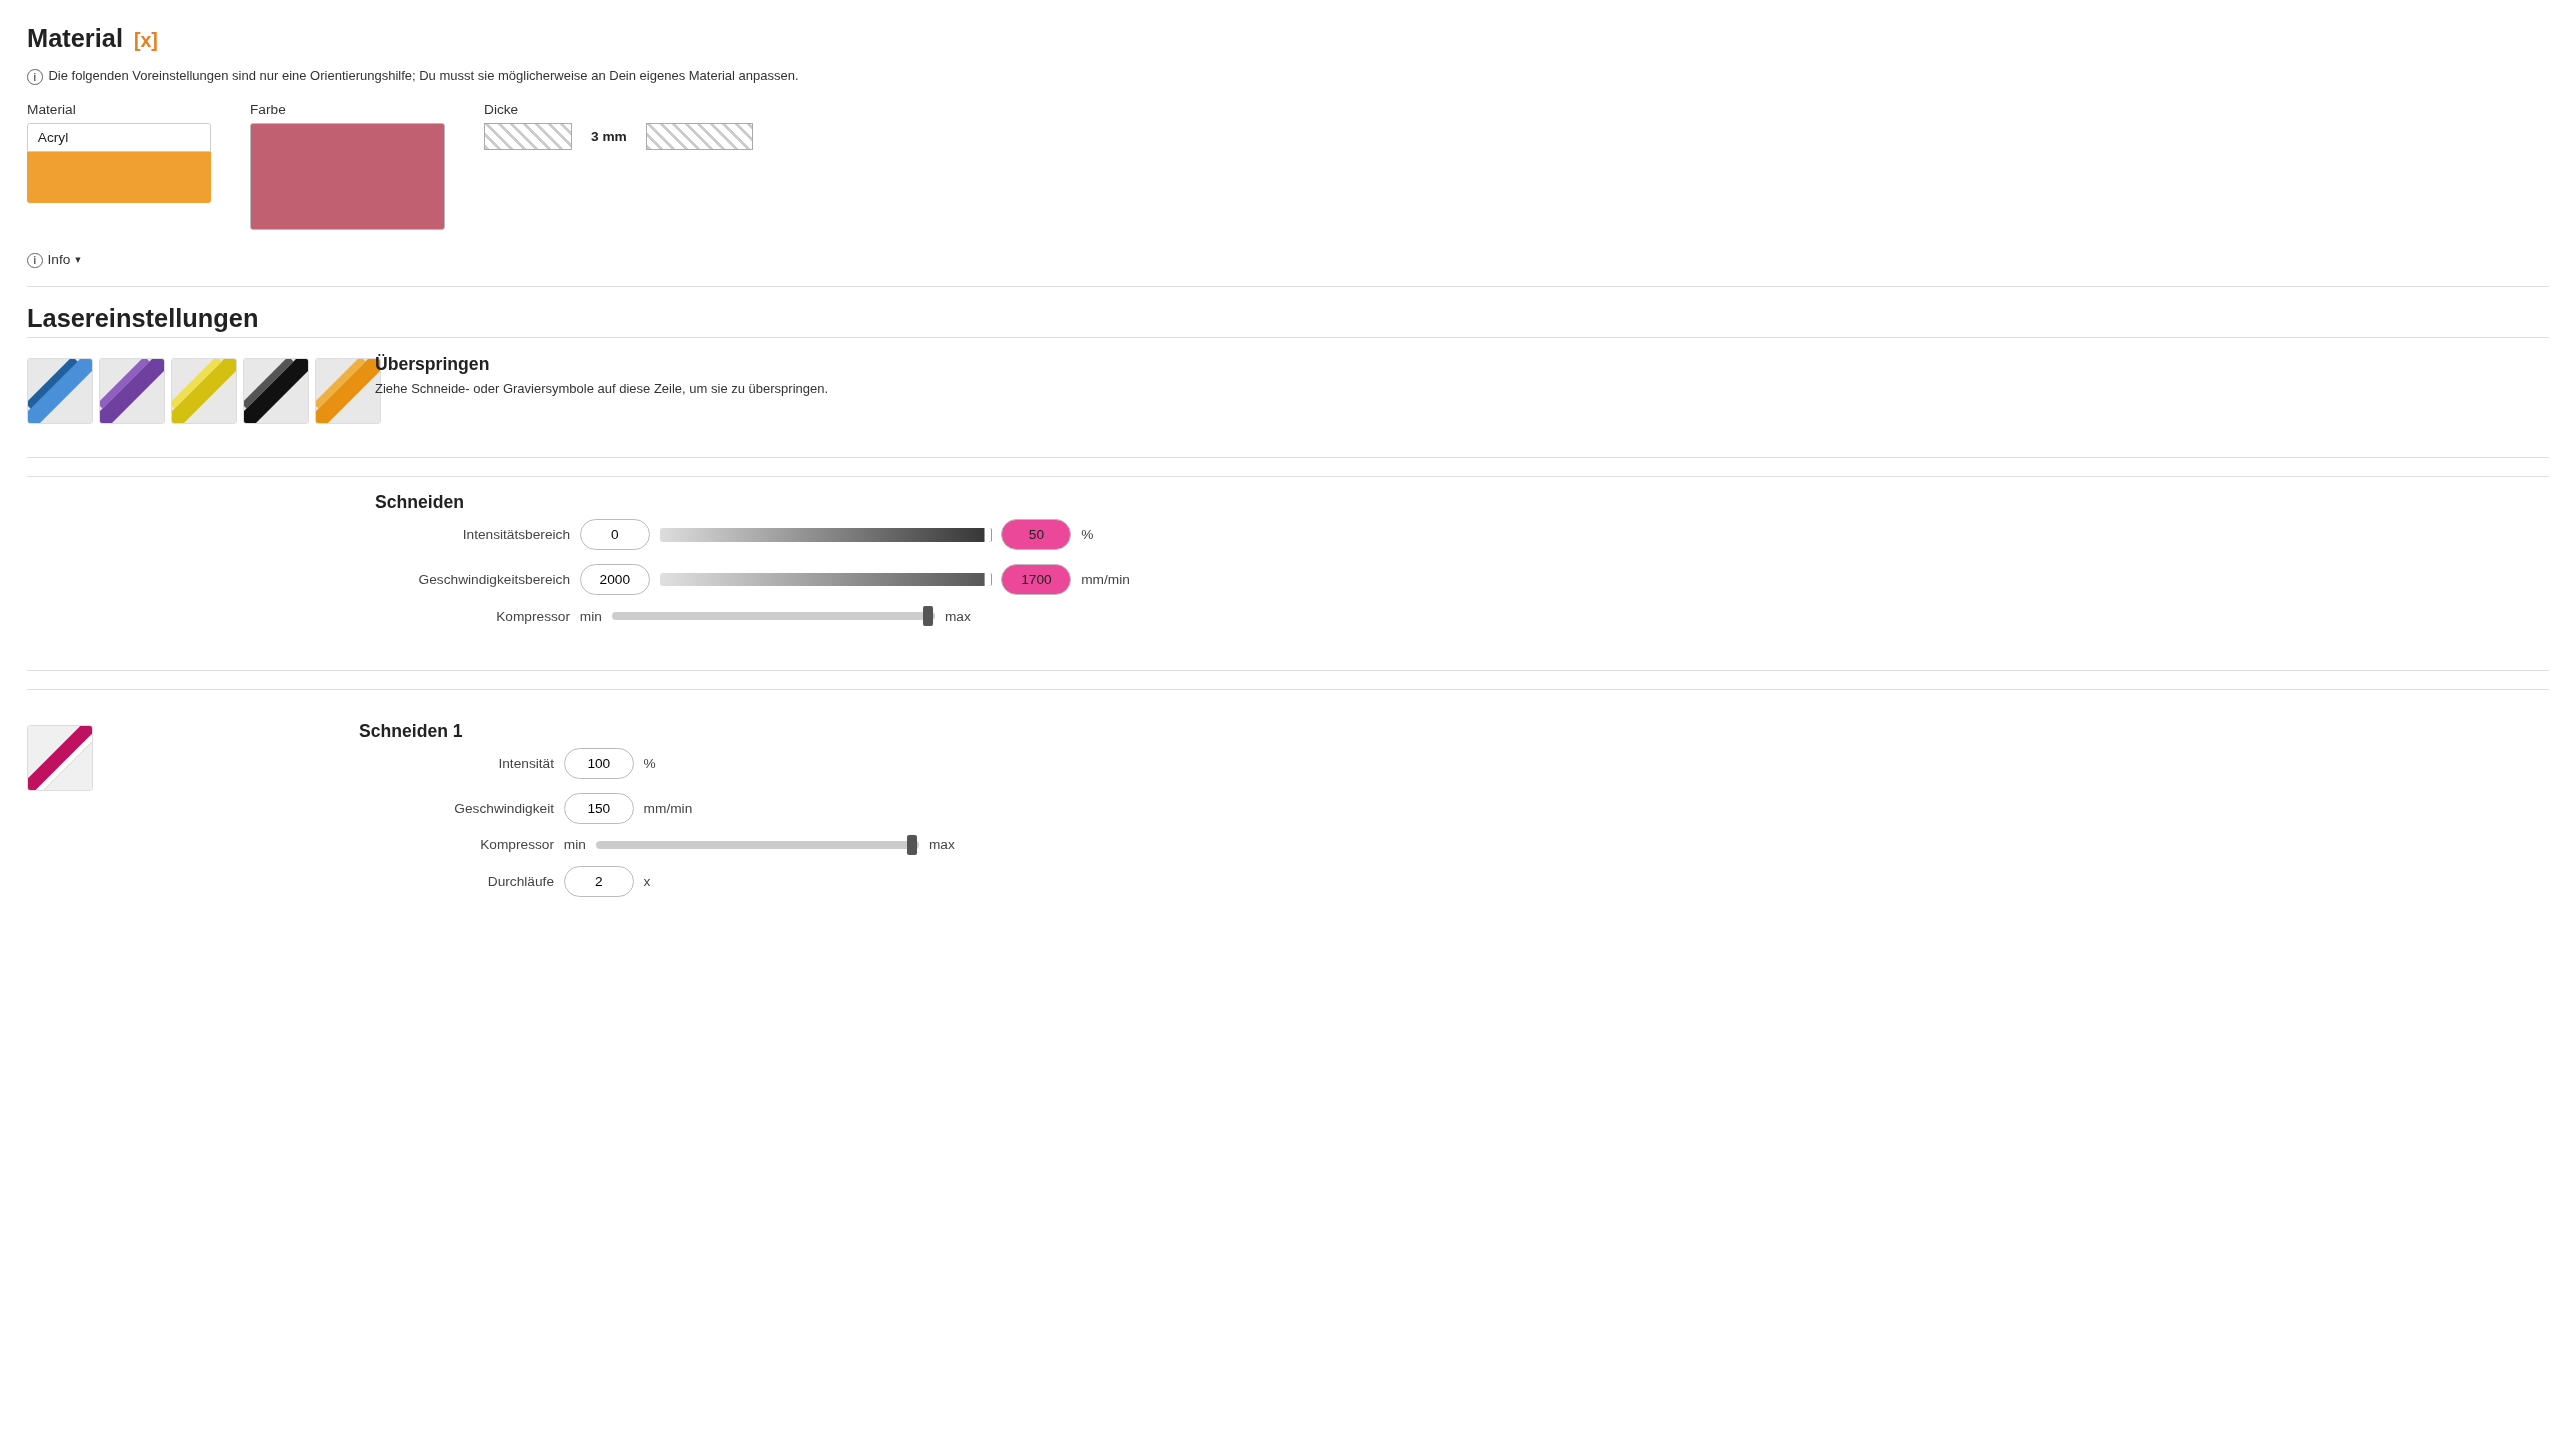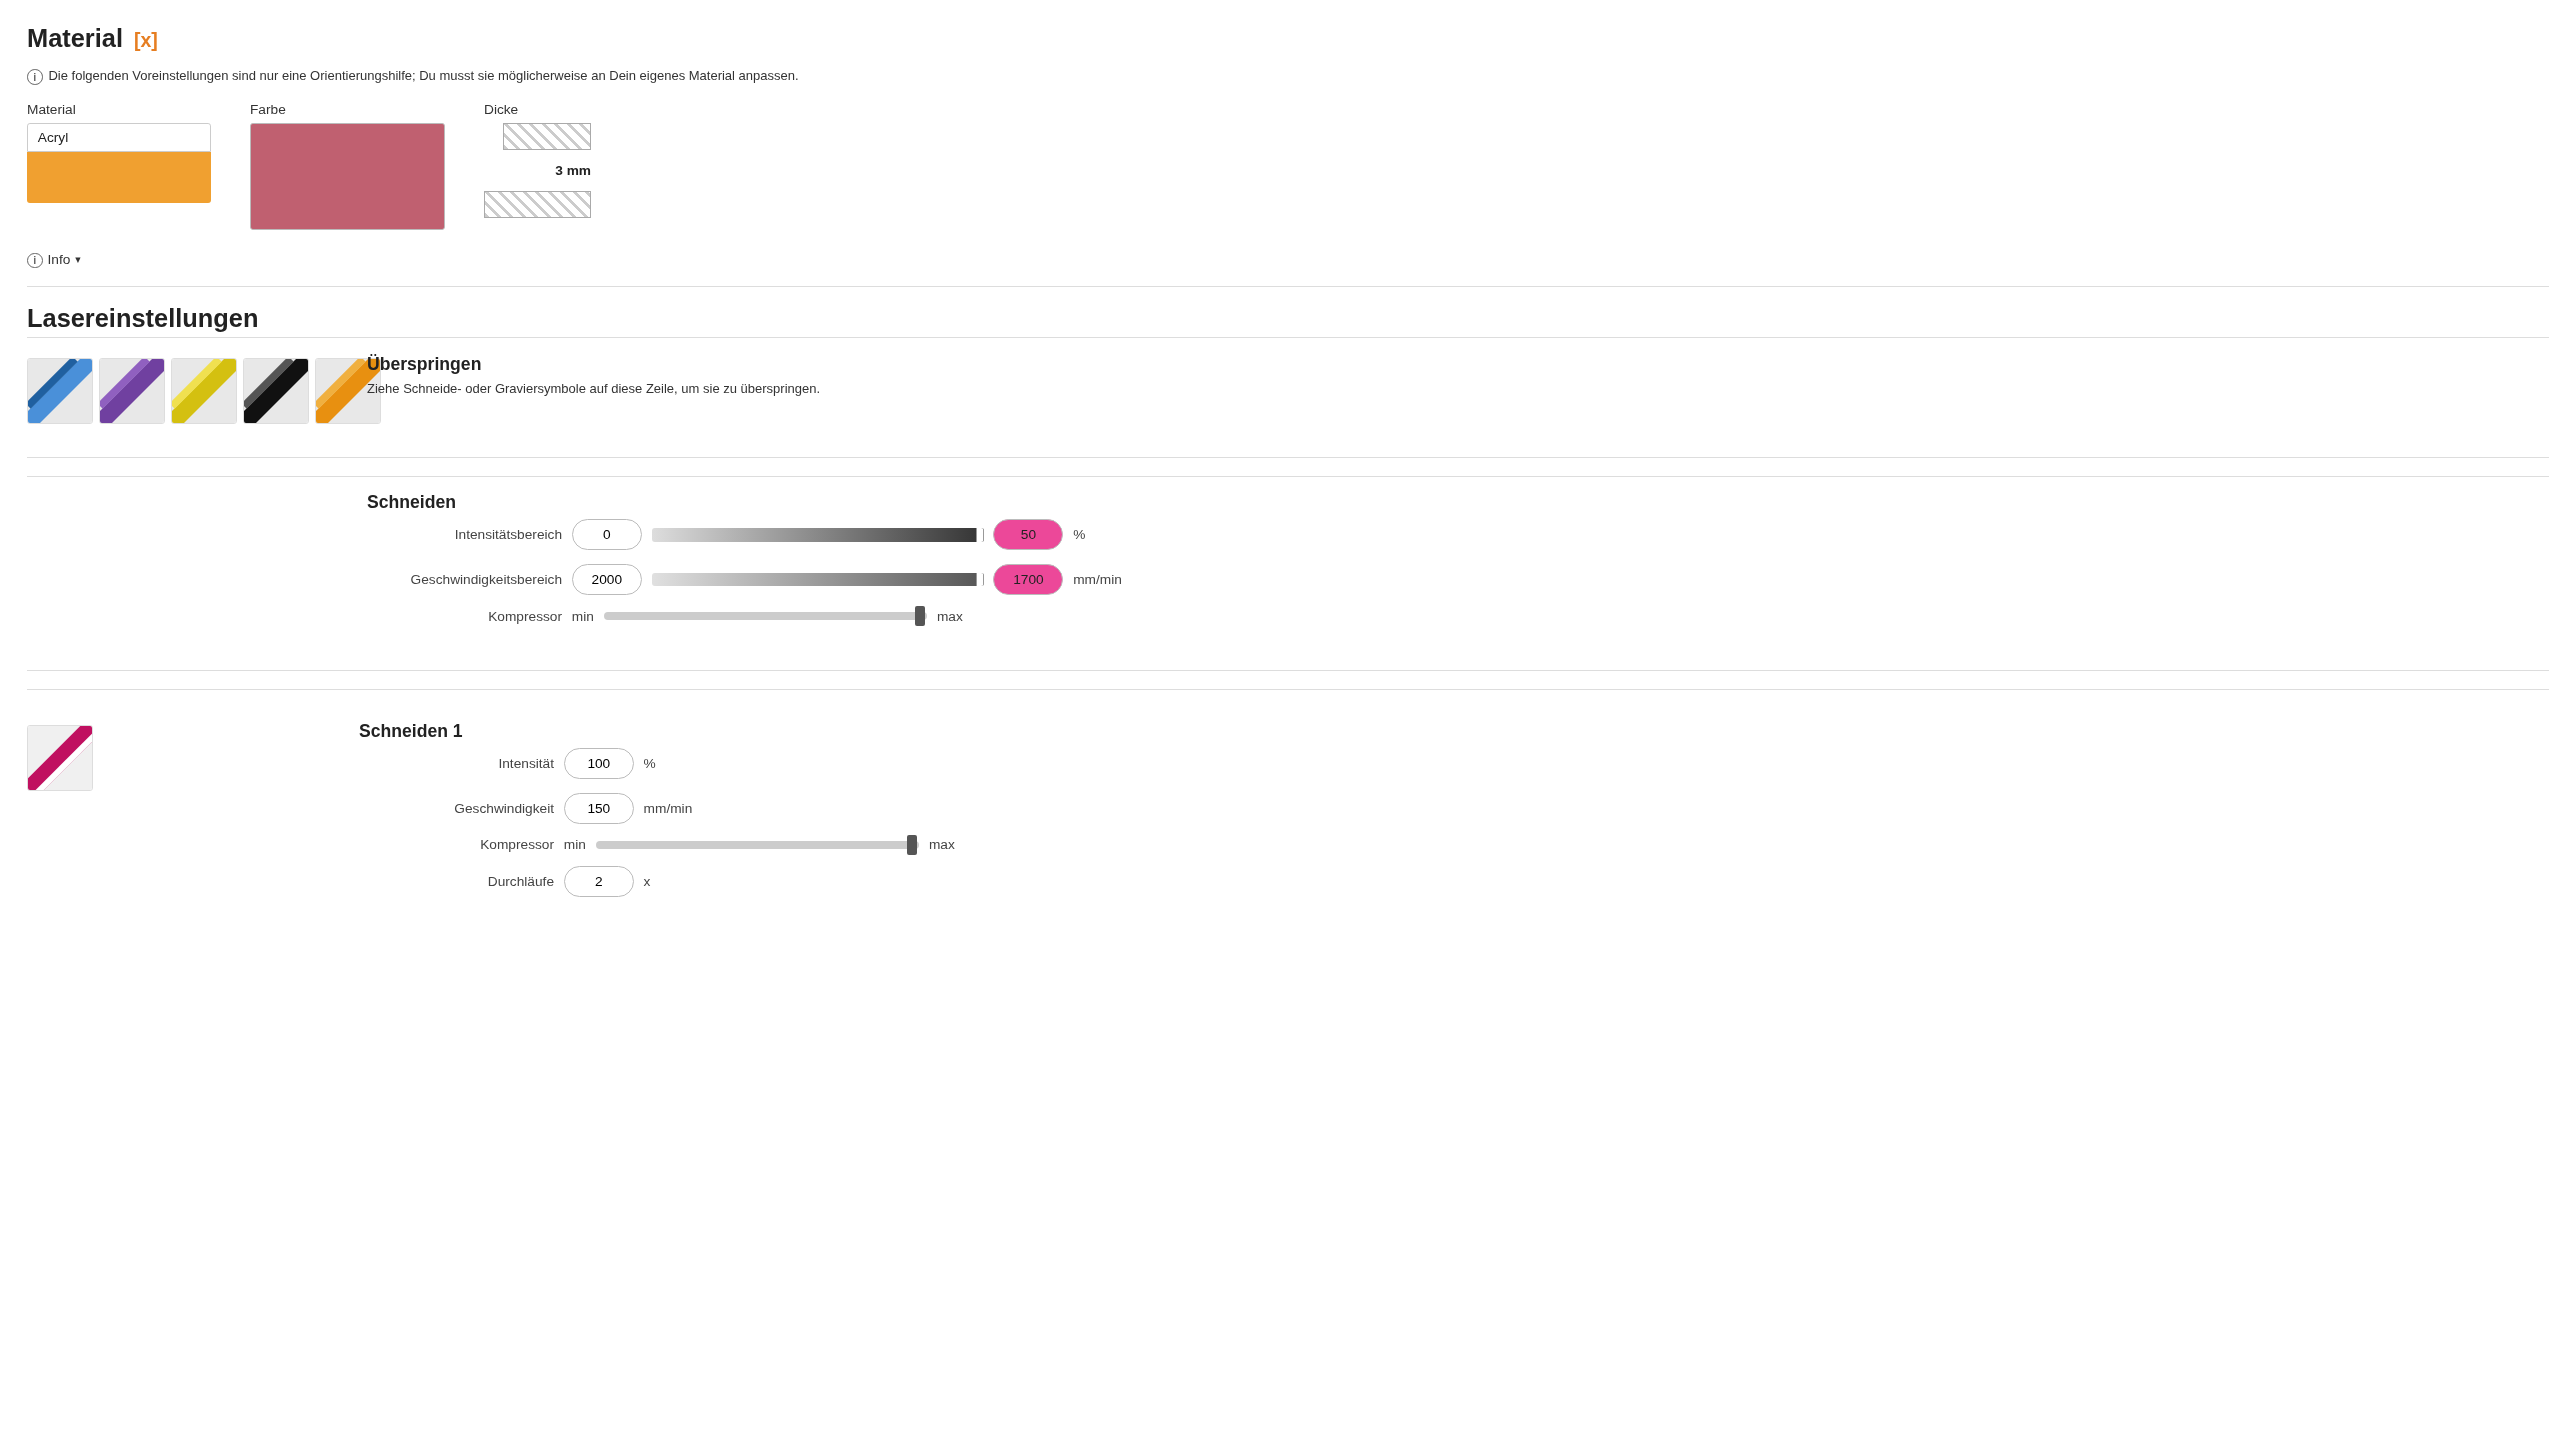--- a/index.html
+++ b/index.html
@@ -75,24 +75,23 @@
     }
     .color-swatch {
       width: 195px;
       height: 107px;
       background: #c06070;
       border: 1px solid #bbb;
       border-radius: 2.9px;
     }
     .dicke-display {
       display: flex;
-      align-items: flex-end;
-      gap: 13px;
+      align-items: center;
+      gap: 19px;
       margin-top: 3.9px;
-      flex-direction: column;
     }
     .dicke-stripe {
       width: 88px;
       height: 27px;
       background: repeating-linear-gradient(
         45deg,
         #ccc,
         #ccc 2.9px,
         #fff 2.9px,
         #fff 8.8px
@@ -156,21 +155,21 @@
       overflow: hidden;
     }
     .swatch-diagonal {
       width: 100%;
       height: 100%;
     }
 
     
     .settings-panel {
       display: flex;
-      gap: 8px;
+      gap: 16px;
       border-top: 1px solid #ddd;
       padding-top: 15.6px;
       padding-bottom: 15.6px;
     }
     .settings-left {
       width: 332px;
       flex-shrink: 0;
       display: flex;
       align-items: flex-start;
       padding-top: 3.9px;

